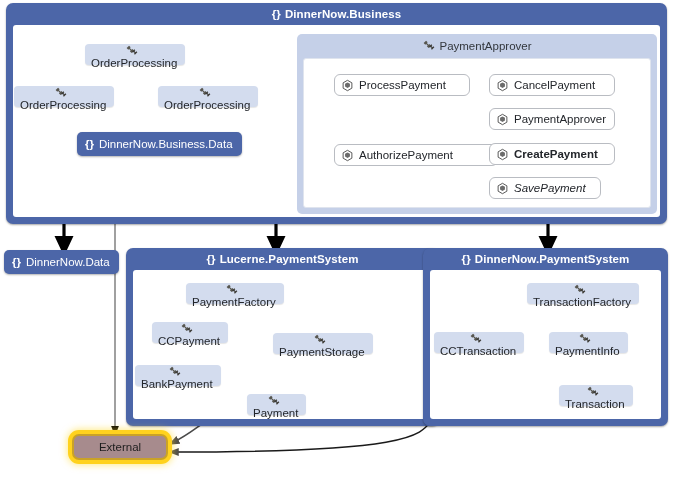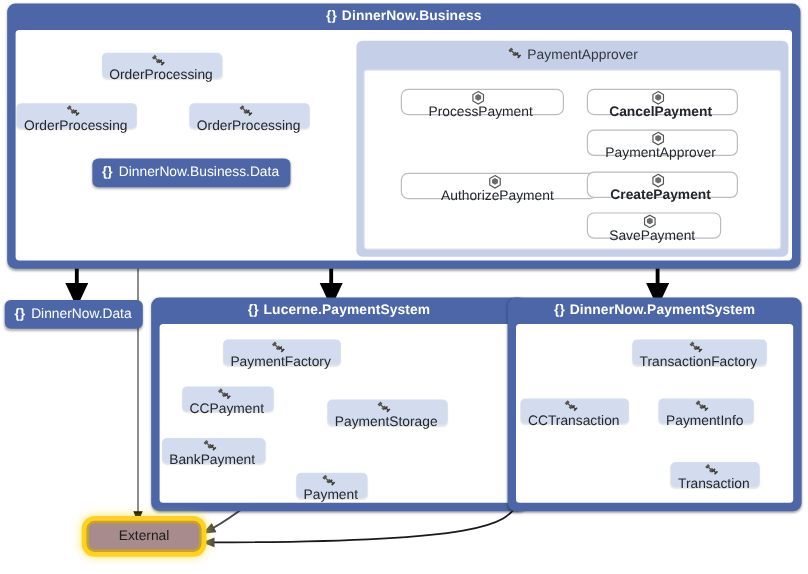--- a/index.html
+++ b/index.html
@@ -30,21 +30,21 @@
   
   .node{position:absolute;box-sizing:border-box;display:flex;
         align-items:center;white-space:nowrap;}
 
   
   .n-class{background:#d3dcee;border-radius:4px;height:21px;
         padding:0 8px 0 6px;font-size:11.5px;color:#23262b;
         box-shadow:0 1px 1px rgba(0,0,0,.10);flex-direction:column;}
   
   .n-method{background:#ffffff;border:1px solid #b9bcc2;border-radius:6px;
-        height:22px;padding:0 9px 0 6px;font-size:11.5px;color:#23262b;flex-direction:column;}
+        height:22px;padding:0 9px 0 6px;font-size:11.5px;color:#23262b;}
   
   .n-nsref{background:#4c66a8;border-radius:5px;height:24px;
         padding:0 9px 0 8px;font-size:11.5px;color:#ffffff;
         box-shadow:0 1px 2px rgba(0,0,0,.3);}
   
   .n-ext{background:#a78b8d;border:2px solid #c9a227;border-radius:7px;
         height:26px;padding:0 27px;font-size:11.5px;color:#1d1d1d;
         justify-content:center;
         box-shadow:0 0 0 4px #ffd21e, 0 0 7px 5px rgba(255,216,40,.55);}
 
@@ -168,21 +168,21 @@
   <div class="node n-method" style="left:334px;top:74px;width:136px;">
     <span class="ico">
       <svg width="13" height="13" viewBox="0 0 16 16">
           <path d="M8 1.6l5.4 3.1v6.6L8 14.4 2.6 11.3V4.7z" fill="none" stroke="#555" stroke-width="1.2"></path>
           <path d="M8 4.2l3 1.7v3.4L8 11l-3-1.7V5.9z" fill="#6b6b6b"></path>
         </svg>
     </span>
     <span class="lbl">ProcessPayment</span>
   </div>
 
-  <div class="node n-method" style="left:489px;top:74px;width:126px;font-weight:bold;">
+  <div class="node n-method" style="left:489px;top:74px;width:126px;">
     <span class="ico">
       <svg width="13" height="13" viewBox="0 0 16 16">
           <path d="M8 1.6l5.4 3.1v6.6L8 14.4 2.6 11.3V4.7z" fill="none" stroke="#555" stroke-width="1.2"></path>
           <path d="M8 4.2l3 1.7v3.4L8 11l-3-1.7V5.9z" fill="#6b6b6b"></path>
         </svg>
     </span>
     <span class="lbl">CancelPayment</span>
   </div>
 
   <div class="node n-method" style="left:489px;top:108px;width:126px;">
@@ -208,21 +208,21 @@
   <div class="node n-method" style="left:489px;top:143px;width:126px;font-weight:bold;">
     <span class="ico">
       <svg width="13" height="13" viewBox="0 0 16 16">
           <path d="M8 1.6l5.4 3.1v6.6L8 14.4 2.6 11.3V4.7z" fill="none" stroke="#555" stroke-width="1.2"></path>
           <path d="M8 4.2l3 1.7v3.4L8 11l-3-1.7V5.9z" fill="#6b6b6b"></path>
         </svg>
     </span>
     <span class="lbl">CreatePayment</span>
   </div>
 
-  <div class="node n-method" style="left:489px;top:177px;width:112px;">
+  <div class="node n-method" style="left:489px;top:177px;width:112px;font-style:italic;">
     <span class="ico">
       <svg width="13" height="13" viewBox="0 0 16 16">
           <path d="M8 1.6l5.4 3.1v6.6L8 14.4 2.6 11.3V4.7z" fill="none" stroke="#555" stroke-width="1.2"></path>
           <path d="M8 4.2l3 1.7v3.4L8 11l-3-1.7V5.9z" fill="#6b6b6b"></path>
         </svg>
     </span>
     <span class="lbl">SavePayment</span>
   </div>
 
   <div class="node n-nsref" style="left:4px;top:250px;">

